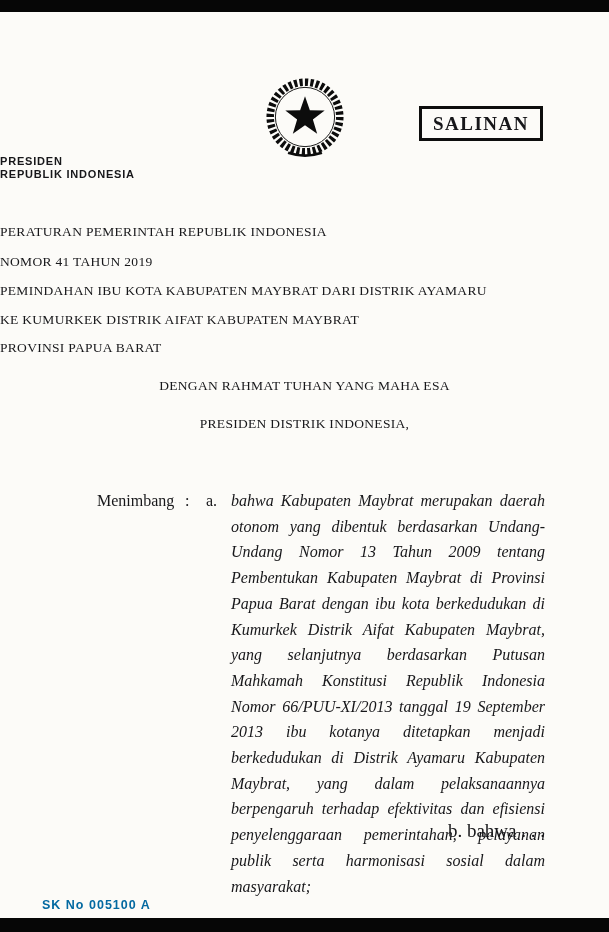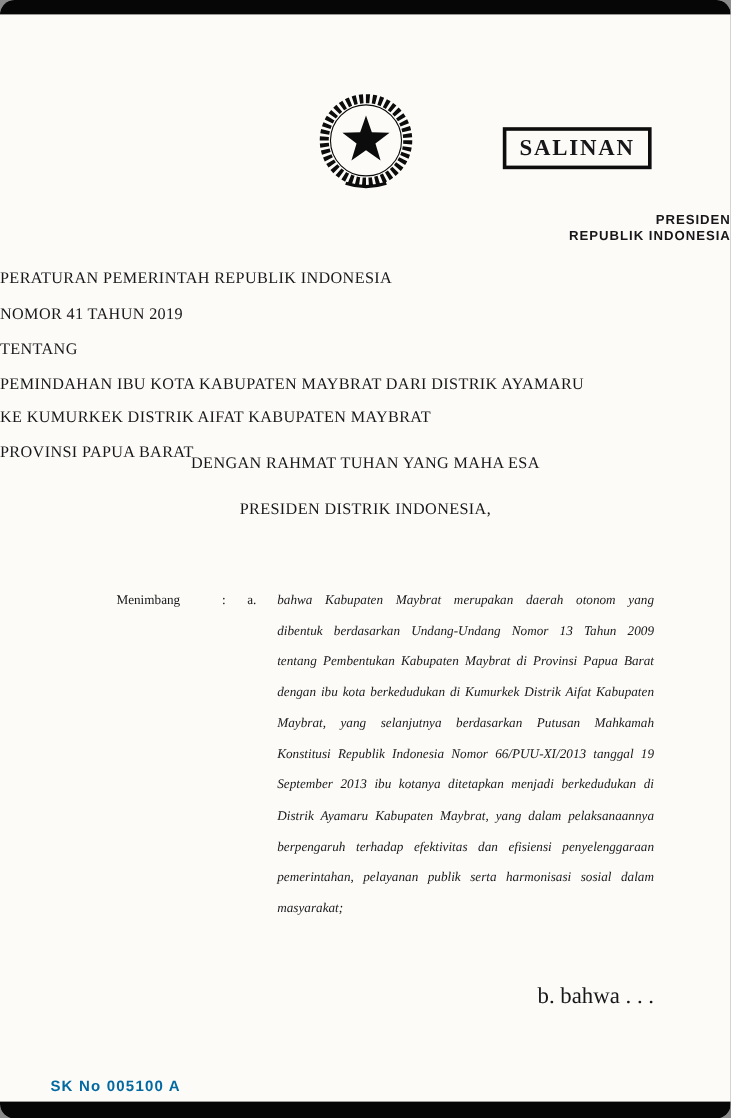--- a/index.html
+++ b/index.html
@@ -9,21 +9,20 @@
   }
   .page {
     position: relative;
     width: 609px;
     height: 932px;
     margin: 0 auto;
     background: #fcfbf8;
     font-family: "Liberation Serif", serif;
     color: #17171a;
     overflow: hidden;
-    border-radius: 12px;
   }
   .scan-bar {
     position: absolute;
     left: 0;
     right: 0;
     background: #060606;
   }
   .scan-bar.top { top: 0; height: 12px; }
   .scan-bar.bottom { bottom: 0; height: 14px; }
 
@@ -47,24 +46,24 @@
     align-items: center;
     justify-content: center;
     font-weight: bold;
     font-size: 19px;
     letter-spacing: 1.5px;
     font-family: "Liberation Serif", serif;
   }
 
   .letterhead {
     position: absolute;
-    top: 178px;
+    top: 155px;
     left: 0;
     width: 100%;
-    text-align: right;
+    text-align: left;
     font-family: "Liberation Sans", sans-serif;
     font-weight: bold;
     font-size: 11px;
     letter-spacing: 0.8px;
     line-height: 13px;
   }
 
   .title-block {
     position: absolute;
     top: 224px;
@@ -96,21 +95,21 @@
     letter-spacing: 0.3px;
   }
 
   .considering {
     position: absolute;
     top: 488px;
     left: 97px;
     width: 448px;
     display: flex;
     align-items: flex-start;
-    font-size: 11px;
+    font-size: 16px;
     line-height: 25.7px;
   }
   .considering .label  { width: 88px; flex: 0 0 auto; }
   .considering .sep    { width: 21px; flex: 0 0 auto; }
   .considering .letter { width: 25px; flex: 0 0 auto; }
   .considering .body {
     flex: 1 1 auto;
     text-align: justify;
     text-justify: inter-word;
     word-spacing: 1px;
@@ -159,21 +158,20 @@
   </div>
 
   <div class="letterhead">
     <div>PRESIDEN</div>
     <div>REPUBLIK INDONESIA</div>
   </div>
 
   <div class="title-block">
     <div class="title-line gap">PERATURAN PEMERINTAH REPUBLIK INDONESIA</div>
     <div class="title-line gap">NOMOR 41 TAHUN 2019</div>
-    <div class="title-line">TENTANG</div>
     <div class="title-line">PEMINDAHAN IBU KOTA KABUPATEN MAYBRAT DARI DISTRIK AYAMARU</div>
     <div class="title-line">KE KUMURKEK DISTRIK AIFAT KABUPATEN MAYBRAT</div>
     <div class="title-line">PROVINSI PAPUA BARAT</div>
   </div>
 
   <div class="invocation">DENGAN RAHMAT TUHAN YANG MAHA ESA</div>
 
   <div class="salutation">PRESIDEN DISTRIK INDONESIA,</div>
 
   <div class="considering">

